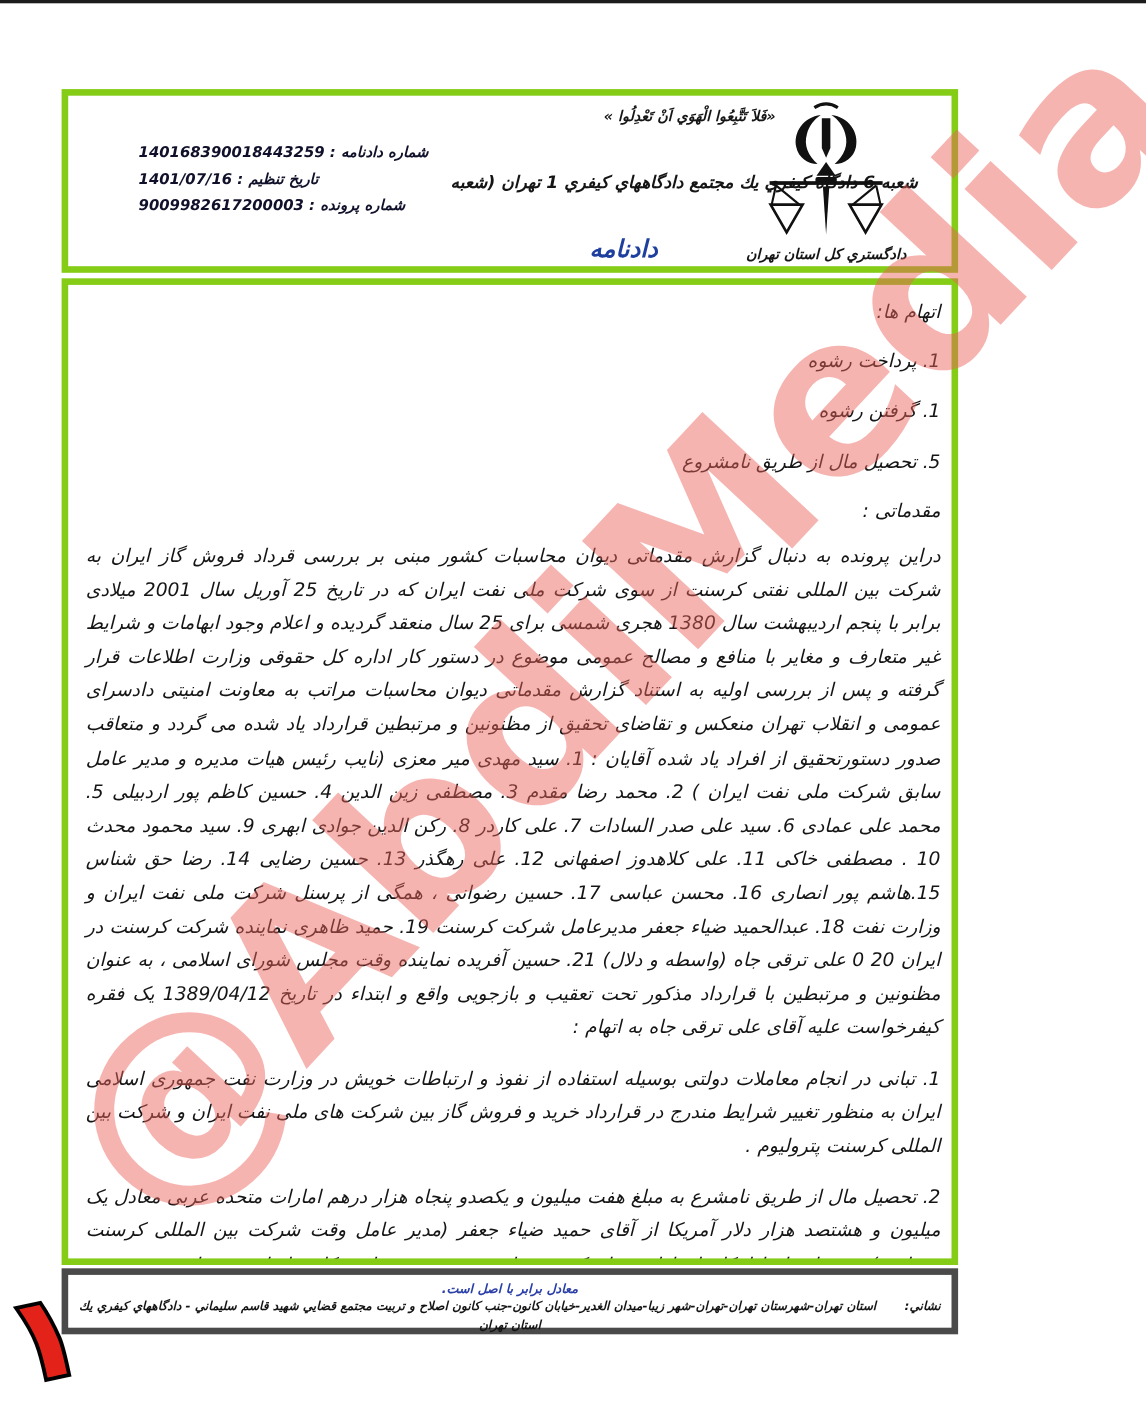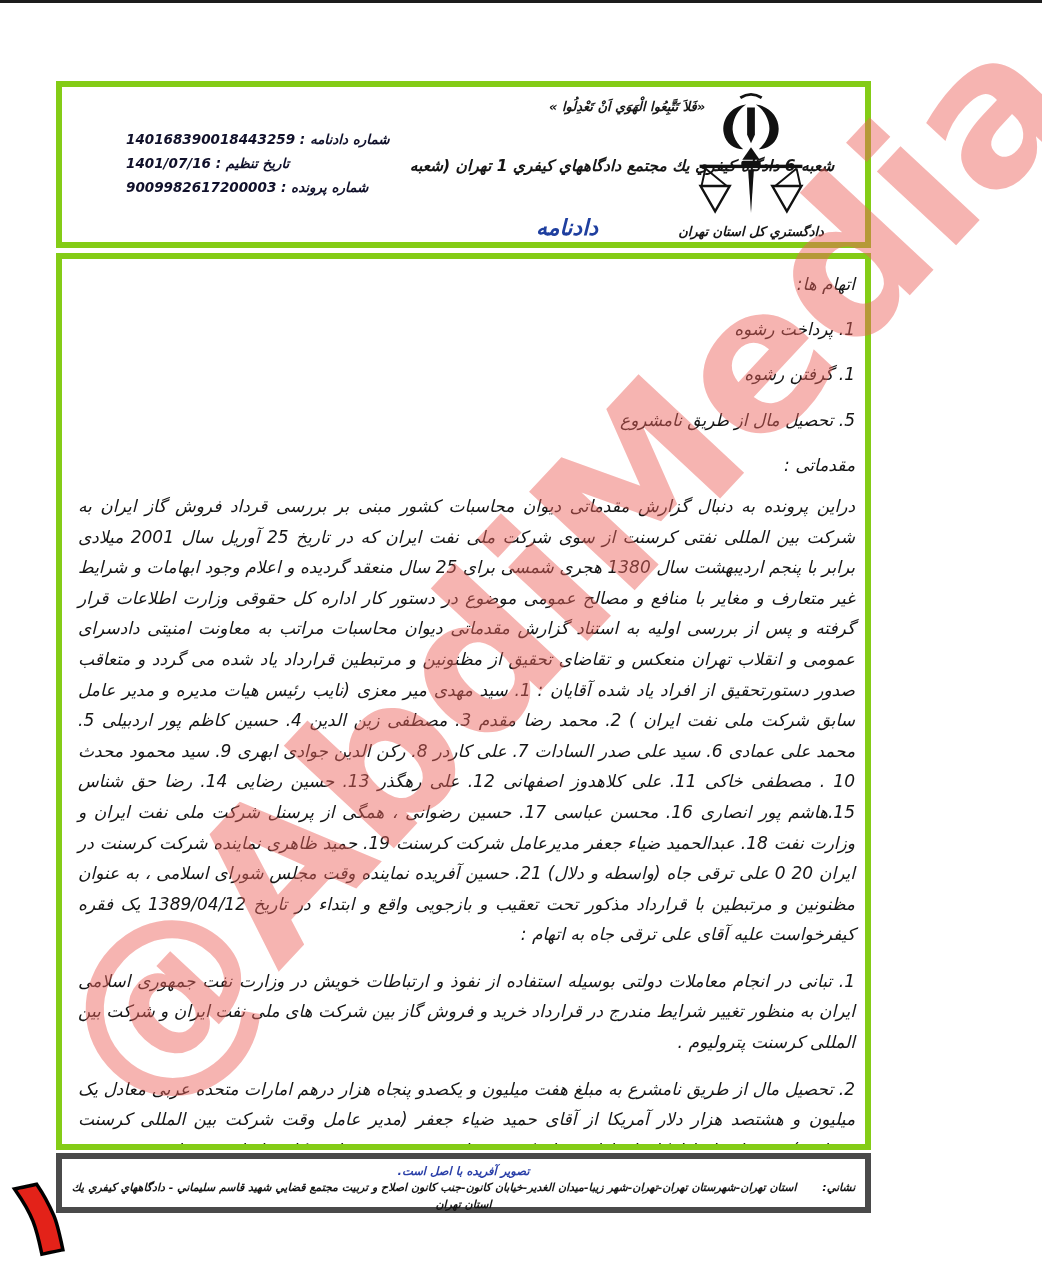--- a/index.html
+++ b/index.html
@@ -99,21 +99,21 @@
     <div class="charge-line">5. تحصیل مال از طریق نامشروع</div>
     <div class="process-heading">مقدماتی :</div>
     <div class="para">دراین پرونده به دنبال گزارش مقدماتی  دیوان محاسبات  کشور مبنی بر بررسی قرداد فروش گاز ایران به شرکت بین المللی  نفتی کرسنت  از  سوی شرکت ملی نفت ایران که در تاریخ 25 آوریل سال 2001 میلادی برابر با پنجم اردیبهشت سال 1380 هجری شمسی برای 25 سال منعقد گردیده و اعلام وجود ابهامات و شرایط غیر متعارف و مغایر با منافع و  مصالح عمومی موضوع در دستور کار اداره کل حقوقی وزارت اطلاعات قرار گرفته و پس از بررسی اولیه به استناد گزارش مقدماتی دیوان محاسبات مراتب به معاونت امنیتی دادسرای عمومی و انقلاب تهران منعکس و تقاضای تحقیق از مظنونین و مرتبطین قرارداد یاد شده می گردد و متعاقب صدور دستورتحقیق از افراد یاد شده آقایان : 1. سید  مهدی میر معزی (نایب رئیس هیات مدیره و مدیر عامل سابق شرکت ملی نفت ایران ) 2. محمد رضا مقدم  3. مصطفی زین الدین 4. حسین کاظم پور اردبیلی 5. محمد علی عمادی 6. سید علی صدر السادات  7. علی کاردر 8. رکن الدین جوادی ابهری 9. سید محمود محدث 10 . مصطفی خاکی 11. علی کلاهدوز اصفهانی 12. علی رهگذر 13. حسین رضایی  14. رضا حق شناس 15.هاشم پور انصاری 16. محسن عباسی 17. حسین رضوانی ، همگی از پرسنل شرکت ملی نفت ایران و وزارت نفت  18. عبدالحمید ضیاء  جعفر مدیرعامل شرکت کرسنت 19. حمید ظاهری نماینده شرکت کرسنت در ایران  20 0 علی ترقی جاه (واسطه  و دلال) 21. حسین  آفریده نماینده وقت مجلس شورای اسلامی ، به عنوان مظنونین و مرتبطین با قرارداد مذکور تحت تعقیب  و بازجویی واقع و  ابتداء در تاریخ 1389/04/12 یک فقره کیفرخواست علیه آقای علی ترقی جاه به اتهام :</div>
     <div class="para">1. تبانی در انجام معاملات دولتی بوسیله استفاده از نفوذ و  ارتباطات خویش در وزارت نفت جمهوری اسلامی ایران به منظور  تغییر شرایط مندرج در قرارداد خرید و فروش گاز بین شرکت های ملی نفت  ایران و شرکت بین المللی کرسنت پترولیوم .</div>
     <div class="para">2. تحصیل مال از طریق نامشرع به مبلغ هفت میلیون و یکصدو پنجاه  هزار درهم امارات متحده عربی  معادل یک میلیون و  هشتصد هزار دلار آمریکا  از آقای حمید ضیاء جعفر (مدیر عامل وقت شرکت بین المللی کرسنت پترولیوم) به منظور ایجادامکان ارتباط مدیران کرسنت با وزیر نفت و  مدیران و کارشناسان مربوطه جهت</div>
   </div>
 </div>
 
 <div class="box footer-box">
   <div class="footer-inner">
-    <div class="certify">تصویر آفریده با اصل است.</div>
+    <div class="certify">معادل برابر با اصل است.</div>
     <div class="address">
       <span class="addr-label">نشاني:</span>
       <span>استان تهران-شهرستان تهران-تهران-شهر زیبا-میدان الغدیر-خیابان کانون-جنب کانون اصلاح و تربیت مجتمع قضايي شهید قاسم سليماني - دادگاههاي كيفري يك استان تهران</span>
     </div>
   </div>
 </div>
 
 <div class="watermark">@AbdiMedia</div>
 
 <div class="page-badge">

